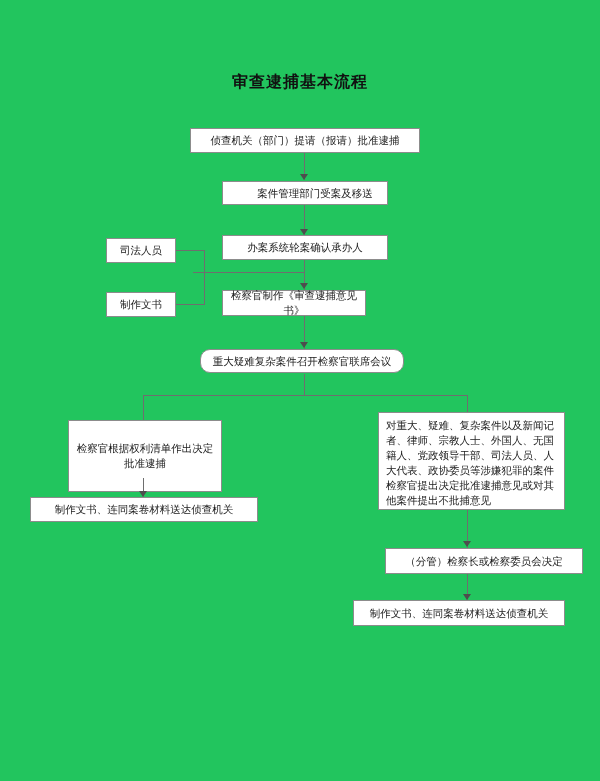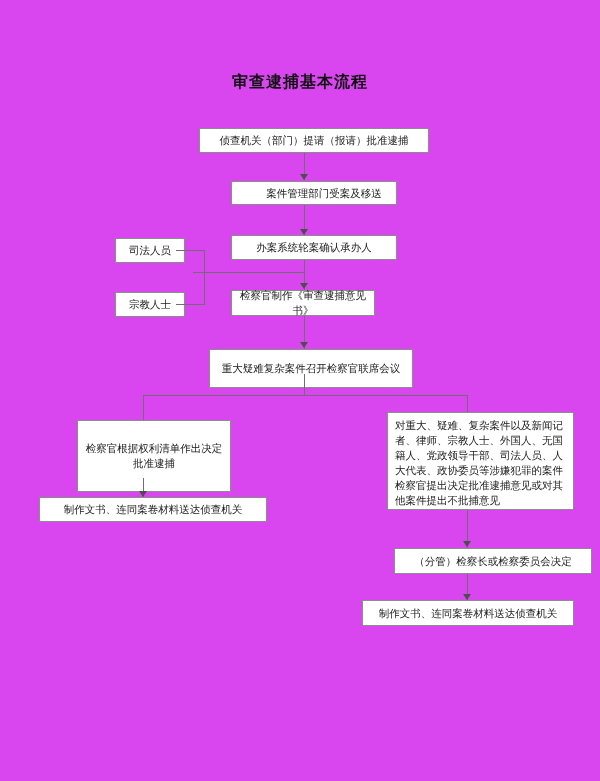--- a/index.html
+++ b/index.html
@@ -13,21 +13,21 @@
     position: relative;
     font-family: "DejaVu Sans", "Liberation Sans", sans-serif;
     color: #1a1a1a;
     overflow: hidden;
   }
   #page {
     position: absolute;
     left: 0; top: 0;
     width: 600px;
     height: 781px;
-    background: #d946ef;
+    background: #22c55e;
   }
   .title {
     position: absolute;
     left: 0;
     top: 72px;
     width: 600px;
     text-align: center;
     font-size: 16px;
     font-weight: bold;
     letter-spacing: 1px;
@@ -40,21 +40,20 @@
     background: #ffffff;
     display: flex;
     align-items: center;
     justify-content: center;
     text-align: center;
     font-size: 10.5px;
     line-height: 15px;
     color: #1a1a1a;
     padding: 2px 4px;
     white-space: pre-line;
-    margin-left: 9px;
   }
   .node.left-align {
     justify-content: flex-start;
     text-align: left;
     padding: 5px 7px;
     align-items: flex-start;
     line-height: 15px;
   }
   .vline {
     position: absolute;
@@ -92,33 +91,33 @@
   <div class="vline" style="left:304px; top:205px; height:30px;"></div>
   <div class="arrow" style="left:300px; top:229px;"></div>
 
   <div class="node" style="left:222px; top:235px; width:166px; height:25px;">办案系统轮案确认承办人</div>
 
   <div class="vline" style="left:304px; top:260px; height:30px;"></div>
   <div class="arrow" style="left:300px; top:283px;"></div>
 
   <div class="node" style="left:106px; top:238px; width:70px; height:25px;">司法人员</div>
 
-  <div class="node" style="left:106px; top:292px; width:70px; height:25px;">宗教人士</div>
+  <div class="node" style="left:106px; top:292px; width:70px; height:25px;">制作文书</div>
 
   <div class="hline" style="left:176px; top:250px; width:28px;"></div>
   <div class="hline" style="left:176px; top:304px; width:28px;"></div>
   <div class="vline" style="left:204px; top:250px; height:55px;"></div>
   <div class="hline" style="left:193px; top:272px; width:112px;"></div>
 
   <div class="node" style="left:222px; top:290px; width:144px; height:26px;">检察官制作《审查逮捕意见书》</div>
 
   <div class="vline" style="left:304px; top:316px; height:33px;"></div>
   <div class="arrow" style="left:300px; top:342px;"></div>
 
-  <div class="node" style="left:200px; top:349px; width:204px; height:39px;">重大疑难复杂案件召开检察官联席会议</div>
+  <div class="node" style="left:200px; top:349px; width:204px; height:24px;border-radius:10px;">重大疑难复杂案件召开检察官联席会议</div>
 
   <div class="vline" style="left:304px; top:374px; height:22px;"></div>
   <div class="hline" style="left:143px; top:395px; width:324px;"></div>
 
   <div class="vline" style="left:143px; top:395px; height:25px;"></div>
 
   <div class="vline" style="left:467px; top:395px; height:17px;"></div>
 
   <div class="node" style="left:68px; top:420px; width:154px; height:72px;">检察官根据权利清单作出决定
 批准逮捕</div>

